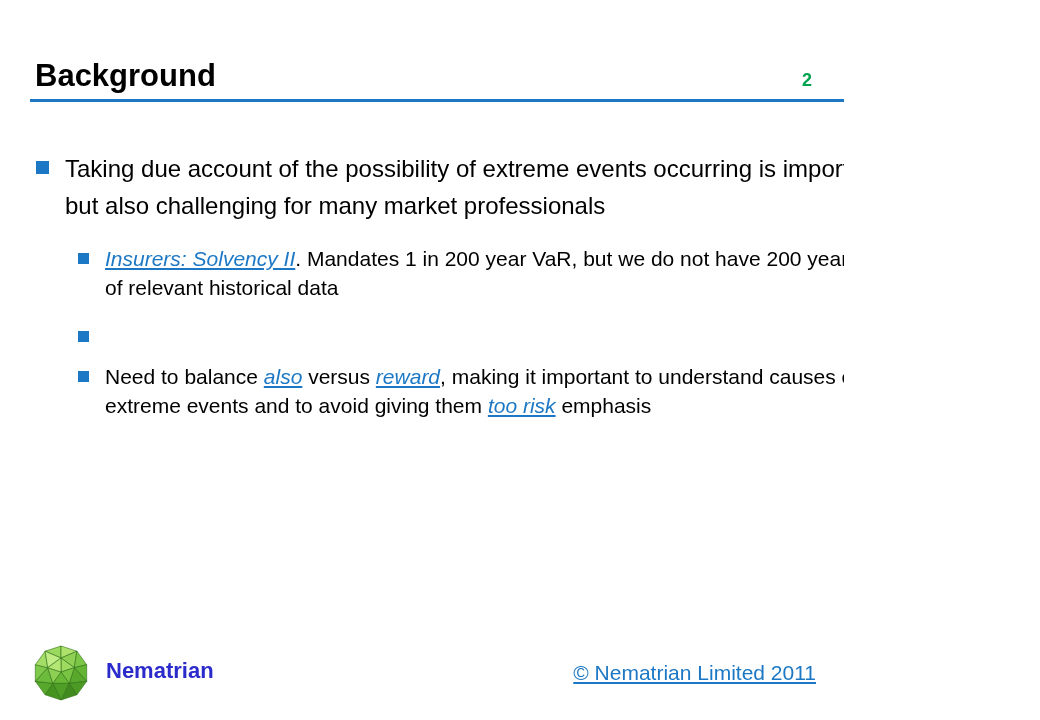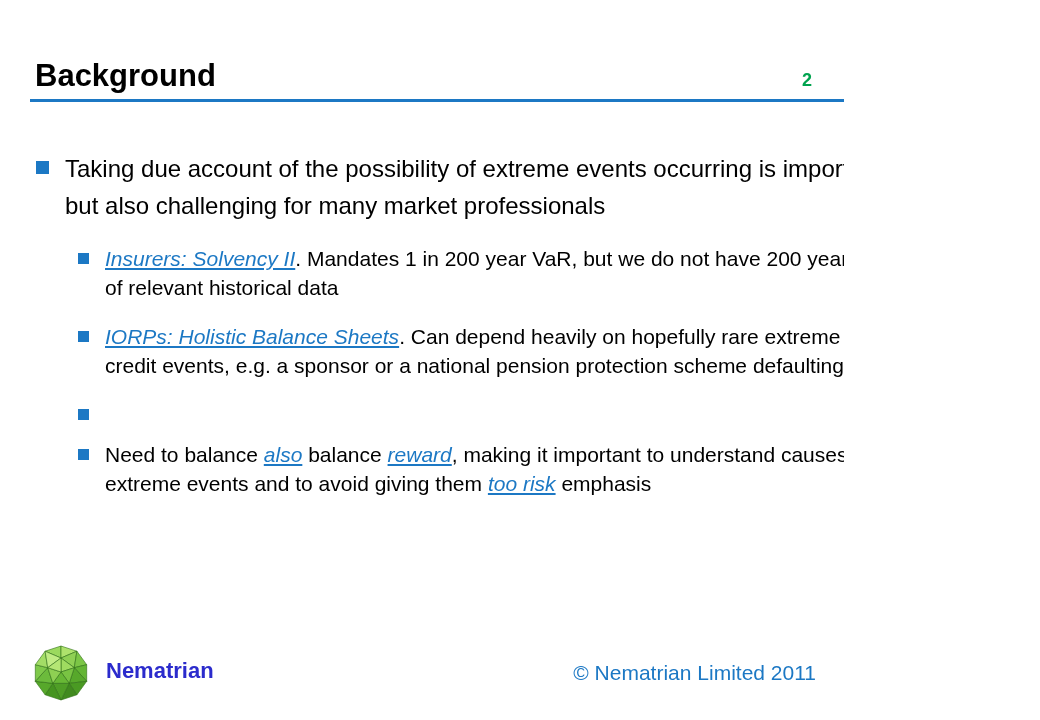--- a/index.html
+++ b/index.html
@@ -69,20 +69,21 @@
     font-size: 22px;
     color: var(--logoBlue, #2B2BCC);
     font-weight: bold;
   }
   .copyright {
     position: absolute;
     right: 28px;
     top: 661px;
     font-size: 21px;
     color: var(--accent, #1C78C4);
+    text-decoration: underline;
   }
 </style>
 </head>
 <body>
 
 <div class="slide">
 
   <div class="title">Background</div>
   <div class="page-num">2</div>
   <div class="rule"></div>
@@ -93,29 +94,24 @@
         <div class="txt"><span>Taking due account of the possibility of extreme events occurring is important
 but also challenging for many market professionals</span></div>
       </div>
       <div class="row lvl2">
         <span class="sq"></span>
         <div class="txt"><span class="em">Insurers: Solvency II</span><span>. Mandates 1 in 200 year VaR, but we do not have 200 years
 of relevant historical data</span></div>
       </div>
       <div class="row lvl2">
         <span class="sq"></span>
-        <div class="txt"><span class="em">IORPs: Holistic Balance Sheets</span><span>. Can depend heavily on hopefully rare extreme
-credit events, e.g. a sponsor or a national pension protection scheme defaulting</span></div>
       </div>
       <div class="row lvl2">
         <span class="sq"></span>
-      </div>
-      <div class="row lvl2">
-        <span class="sq"></span>
-        <div class="txt"><span>Need to balance </span><span class="em">also</span><span> balance </span><span class="em">reward</span><span>, making it important to understand causes of
+        <div class="txt"><span>Need to balance </span><span class="em">also</span><span> versus </span><span class="em">reward</span><span>, making it important to understand causes of
 extreme events and to avoid giving them </span><span class="em">too risk</span><span> emphasis</span></div>
       </div>
     </div>
 
   <svg class="logo" viewBox="0 0 60 60" xmlns="http://www.w3.org/2000/svg">
     <g stroke="#2e6e14" stroke-width="0.6" stroke-linejoin="round">
 
       <polygon points="30,15 14.1,8.2 30,3" fill="#9bd95e"></polygon>
       <polygon points="30,15 30,3 45.9,8.2" fill="#aee26c"></polygon>
       <polygon points="30,15 45.9,8.2 43.3,24.7" fill="#8fd054"></polygon>

